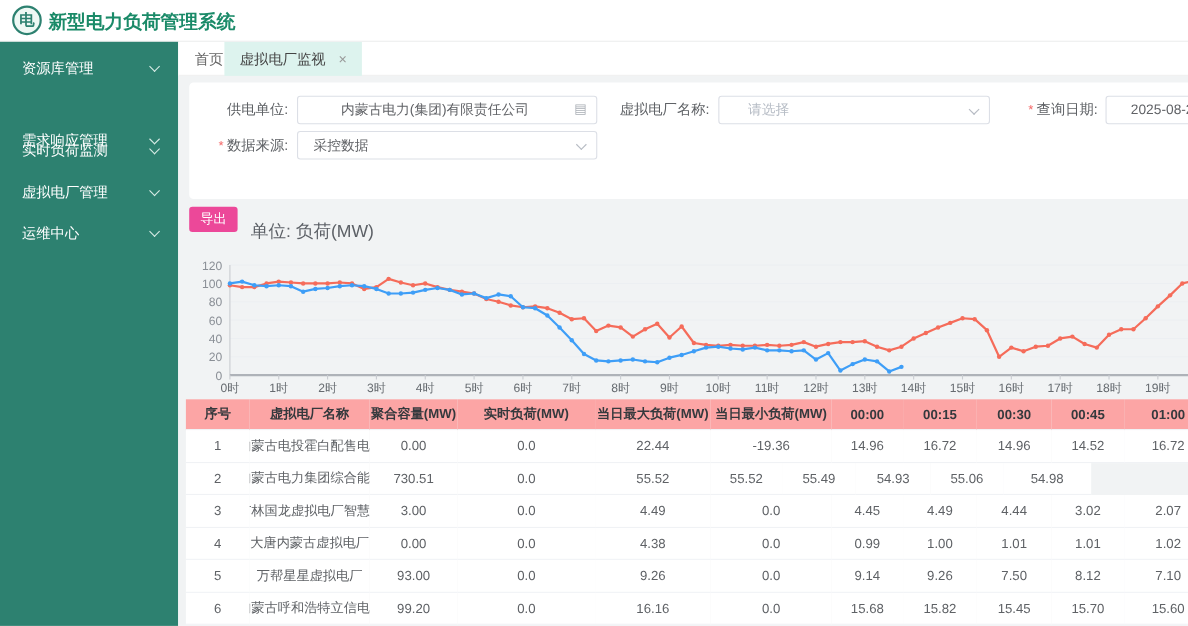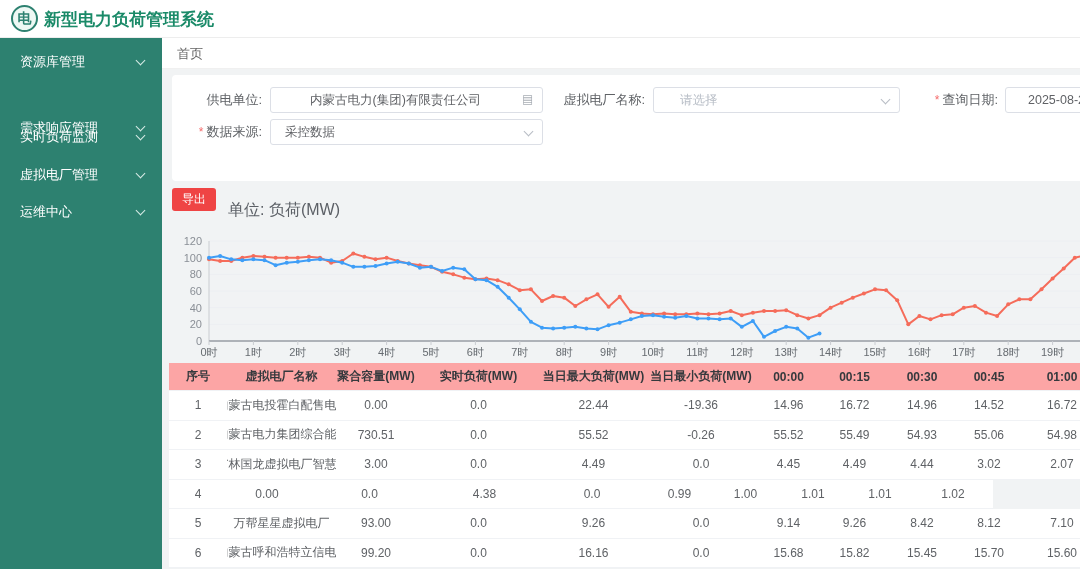--- a/index.html
+++ b/index.html
@@ -32,21 +32,21 @@
   .f-label{position:absolute;height:24px;line-height:24px;font-size:13px;color:#5f6266;text-align:right;}
   .req{color:#f56c6c;margin-right:3px;font-size:12px;}
   .f-input{position:absolute;height:26px;border:1px solid #dcdfe6;border-radius:3px;background:#fff;
            font-size:12.5px;color:#606266;outline:none;}
   .f-input::placeholder{color:#b6bcc5;}
   .chev-d{position:absolute;width:7px;height:7px;border-right:1px solid #b7bcc4;border-bottom:1px solid #b7bcc4;
           transform:rotate(45deg);pointer-events:none;}
   .org-ic{position:absolute;font-size:12px;color:#a9aeb5;pointer-events:none;}
 
   
-  .export-btn{position:absolute;left:10px;top:150px;height:23px;padding:0 10px;background:#ef4444;color:#fff;
+  .export-btn{position:absolute;left:10px;top:150px;height:23px;padding:0 10px;background:#ec4899;color:#fff;
               border:none;border-radius:3px;font-size:12px;cursor:pointer;}
   .unit-lbl{position:absolute;left:66px;top:162px;font-size:16px;color:#5c6066;}
   #chart{position:absolute;left:0;top:177px;}
 
   
   .vtable{position:absolute;left:7px;top:325px;width:940px;}
   .trow{display:flex;}
   .thead .tcell{background:#fca5a5;color:#35393d;font-weight:bold;height:28px;}
   .tcell{display:flex;align-items:center;justify-content:center;font-size:12px;color:#5f6266;height:29.5px;
          background:#fff;border-bottom:1px solid #f0f2f5;overflow:hidden;white-space:nowrap;}
@@ -66,20 +66,24 @@
       <div class="side-item" style="top: 49.5px; margin-top: 28px;"><span>需求响应管理</span><span class="chev"></span></div>
       <div class="side-item" style="top: 87px;"><span>实时负荷监测</span><span class="chev"></span></div>
       <div class="side-item" style="top: 124.5px;"><span>虚拟电厂管理</span><span class="chev"></span></div>
       <div class="side-item" style="top: 162px;"><span>运维中心</span><span class="chev"></span></div>
     </div>
 
   <div class="content">
 
     <div class="tabbar">
       <div class="tab-home">首页</div>
+      <div class="tab-active">
+        <span>虚拟电厂监视</span>
+        <span class="x">×</span>
+      </div>
     </div>
 
     <div class="panel">
 
       <div class="f-label" style="left:8px;top:13px;width:82px;">供电单位:</div>
       <input class="f-input" style="left: 98px; top: 12px; width: 273px; text-align: center; padding-right: 24px;" value="内蒙古电力(集团)有限责任公司">
       <span class="org-ic" style="left:350px;top:17px;">▤</span>
 
       <div class="f-label" style="left:373px;top:13px;width:100px;">虚拟电厂名称:</div>
       <input class="f-input" style="left: 481px; top: 12px; width: 247px; padding-left: 26px;" placeholder="请选择">
@@ -322,21 +326,20 @@
           <div class="tcell" style="width: 68px;">14.96</div>
           <div class="tcell" style="width: 66px;">14.52</div>
           <div class="tcell" style="width: 80px;">16.72</div>
         </div>
         <div class="trow">
           <div class="tcell" style="width: 58px;">2</div>
           <div class="tcell" style="width: 109px;">内蒙古电力集团综合能...</div>
           <div class="tcell" style="width: 80px;">730.51</div>
           <div class="tcell" style="width: 125px;">0.0</div>
           <div class="tcell" style="width: 105px;">55.52</div>
-          <div class="tcell" style="width: 110px;">-0.26</div>
           <div class="tcell" style="width: 65px;">55.52</div>
           <div class="tcell" style="width: 67px;">55.49</div>
           <div class="tcell" style="width: 68px;">54.93</div>
           <div class="tcell" style="width: 66px;">55.06</div>
           <div class="tcell" style="width: 80px;">54.98</div>
         </div>
         <div class="trow">
           <div class="tcell" style="width: 58px;">3</div>
           <div class="tcell" style="width: 109px;">广林国龙虚拟电厂智慧...</div>
           <div class="tcell" style="width: 80px;">3.00</div>
@@ -344,40 +347,41 @@
           <div class="tcell" style="width: 105px;">4.49</div>
           <div class="tcell" style="width: 110px;">0.0</div>
           <div class="tcell" style="width: 65px;">4.45</div>
           <div class="tcell" style="width: 67px;">4.49</div>
           <div class="tcell" style="width: 68px;">4.44</div>
           <div class="tcell" style="width: 66px;">3.02</div>
           <div class="tcell" style="width: 80px;">2.07</div>
         </div>
         <div class="trow">
           <div class="tcell" style="width: 58px;">4</div>
+          <div class="tcell" style="width: 109px;">大唐内蒙古虚拟电厂</div>
           <div class="tcell" style="width: 80px;">0.00</div>
           <div class="tcell" style="width: 125px;">0.0</div>
           <div class="tcell" style="width: 105px;">4.38</div>
           <div class="tcell" style="width: 110px;">0.0</div>
           <div class="tcell" style="width: 65px;">0.99</div>
           <div class="tcell" style="width: 67px;">1.00</div>
           <div class="tcell" style="width: 68px;">1.01</div>
           <div class="tcell" style="width: 66px;">1.01</div>
           <div class="tcell" style="width: 80px;">1.02</div>
         </div>
         <div class="trow">
           <div class="tcell" style="width: 58px;">5</div>
           <div class="tcell" style="width: 109px;">万帮星星虚拟电厂</div>
           <div class="tcell" style="width: 80px; text-align: center;">93.00</div>
           <div class="tcell" style="width: 125px;">0.0</div>
           <div class="tcell" style="width: 105px;">9.26</div>
           <div class="tcell" style="width: 110px;">0.0</div>
           <div class="tcell" style="width: 65px;">9.14</div>
           <div class="tcell" style="width: 67px;">9.26</div>
-          <div class="tcell" style="width: 68px;">8.42</div>
+          <div class="tcell" style="width: 68px;">7.50</div>
           <div class="tcell" style="width: 66px;">8.12</div>
           <div class="tcell" style="width: 80px;">7.10</div>
         </div>
         <div class="trow">
           <div class="tcell" style="width: 58px;">6</div>
           <div class="tcell" style="width: 109px;">内蒙古呼和浩特立信电...</div>
           <div class="tcell" style="width: 80px;">99.20</div>
           <div class="tcell" style="width: 125px;">0.0</div>
           <div class="tcell" style="width: 105px;">16.16</div>
           <div class="tcell" style="width: 110px;">0.0</div>

